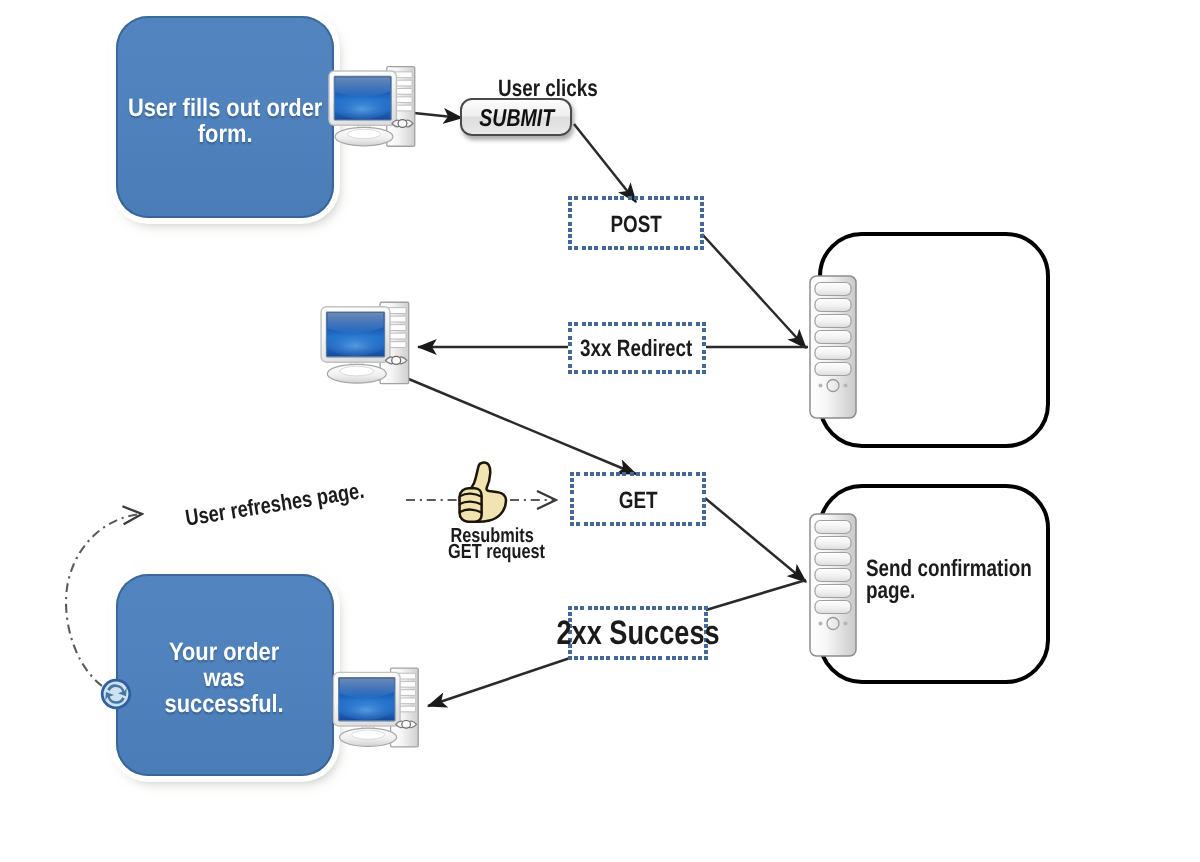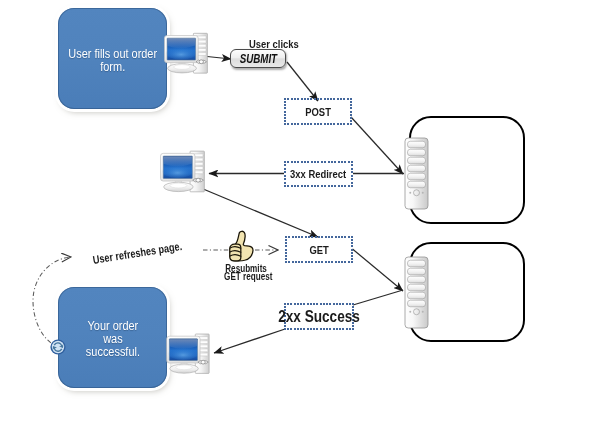--- a/index.html
+++ b/index.html
@@ -13,21 +13,21 @@
   
   .bluebox{
     position:absolute;
     background:linear-gradient(180deg,#5285bf 0%,#5083bd 45%,#4a7db8 100%);
     border-radius:16px;
     box-shadow:inset 0 0 0 1px rgba(42,80,126,0.55),
                0 0 0 3px #ffffff,
                2px 3px 6px rgba(130,128,115,0.5);
     display:flex;align-items:center;justify-content:center;
     color:#ffffff;text-align:center;
-    font-weight:normal;
+    font-weight:bold;
     text-shadow:0 1px 1px rgba(30,60,95,0.45);
     line-height:12.8px;
   }
   .bluebox .inner{white-space:nowrap;transform:scaleX(0.875);position:relative;top:2px;}
 
   
   .dotbox{
     position:absolute;
     border:none;
     background:transparent;
@@ -455,20 +455,24 @@
 <div class="dotbox" style="left:286px;top:237px;width:66px;height:25px;font-size:11.8px;">
       <span class="condc">GET</span>
     </div>
 <div class="dotbox" style="left:285px;top:304px;width:68px;height:25px;font-size:17px;">
       <span class="condc">2xx Success</span>
     </div>
 
 <div class="serverbox" style="left:409px;top:116px;width:116px;height:108px;"></div>
 
 <div class="serverbox" style="left:409px;top:242px;width:116px;height:100px;"></div>
+<div class="servertext" style="left:433px;top:279px;width:110px;font-size:11.8px;">
+  <span>Send confirmation</span><br>
+  <span>page.</span>
+</div>
 
 <div class="plainlabel" style="left:92px;top:254px;font-size:11.4px;transform:rotate(-9deg);transform-origin:left top;"><span class="cond">User refreshes page.</span></div>
 
 <div class="plainlabel" style="left:218px;top:265px;font-size:10.2px;line-height:8.3px;text-align:center;width:56px;">
   <span class="condc">Resubmits</span><br>
   <span class="condc">GET request</span>
 </div>
 
 <svg class="layer" id="iconlayer" width="600" height="431">
   <g>

